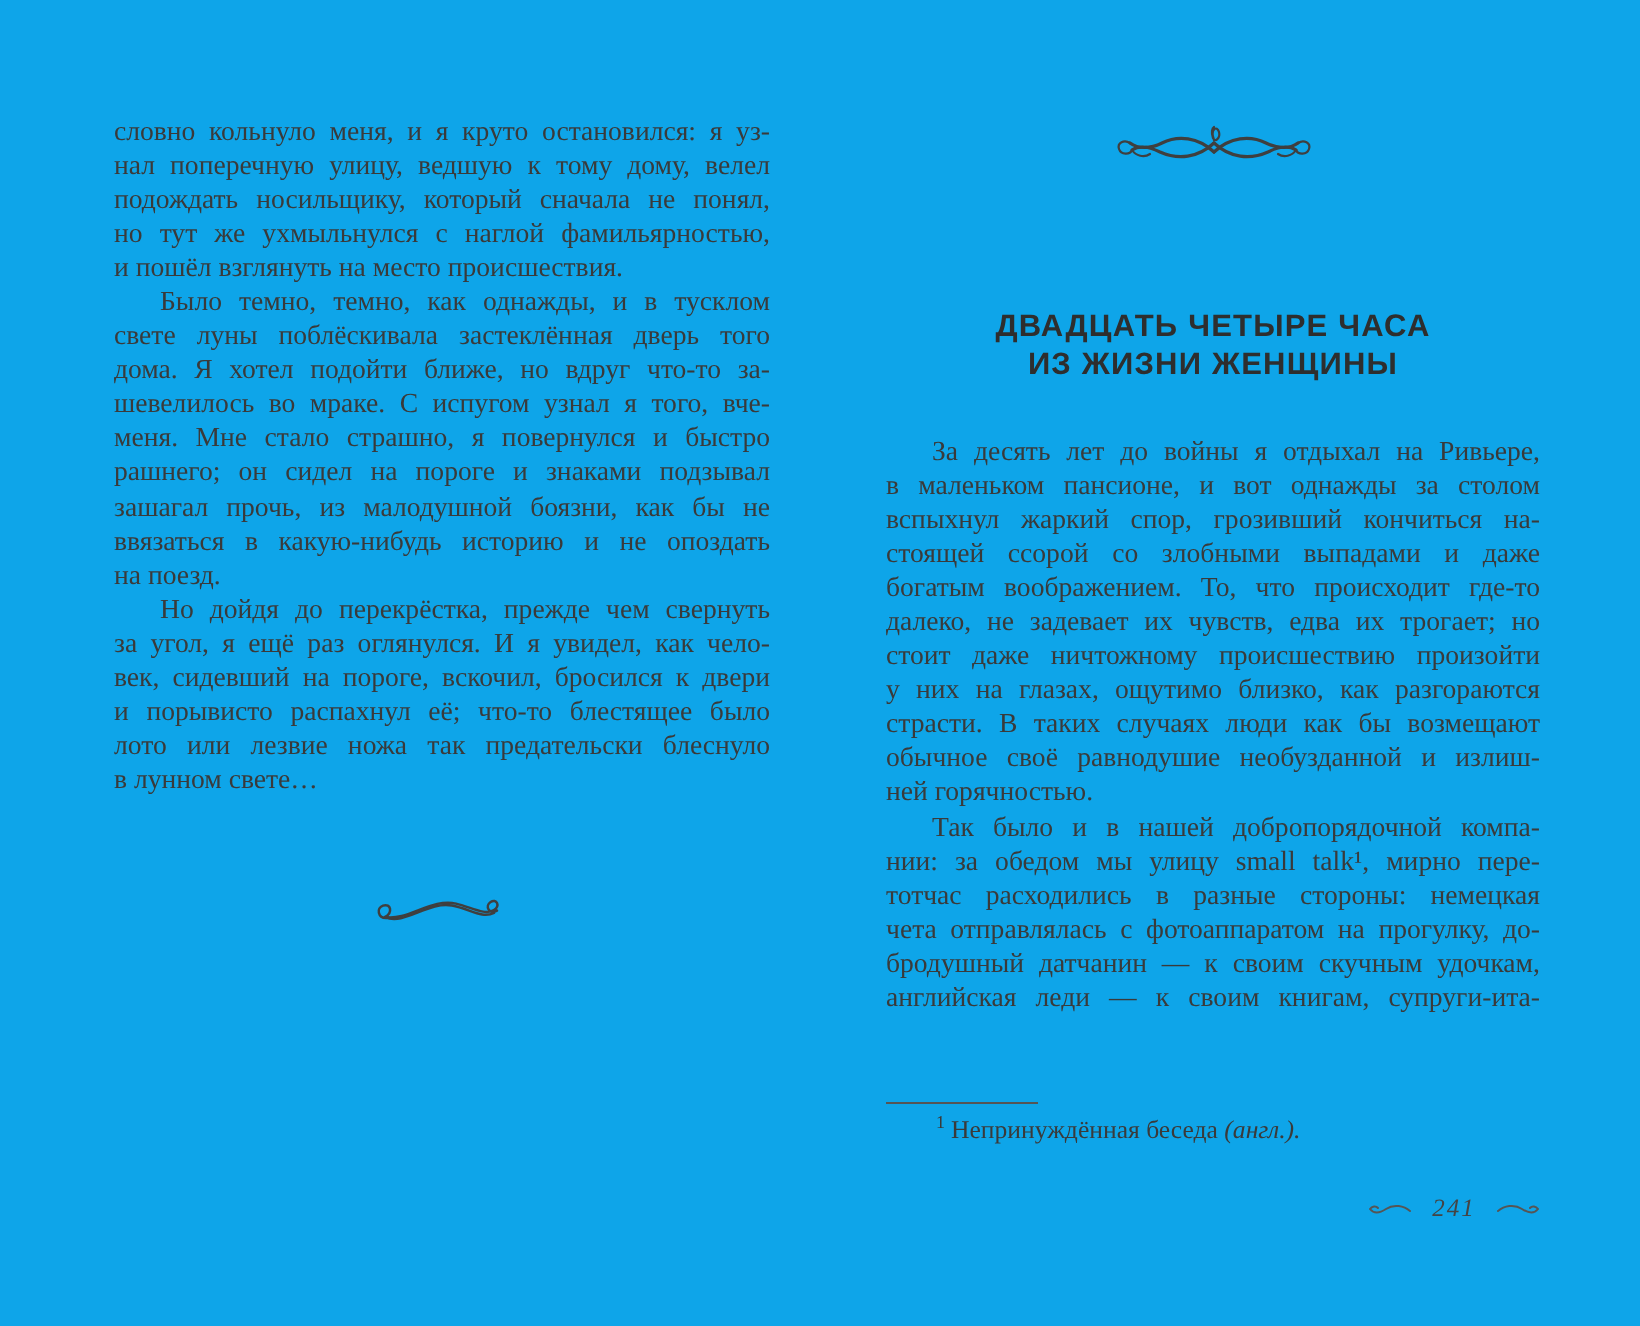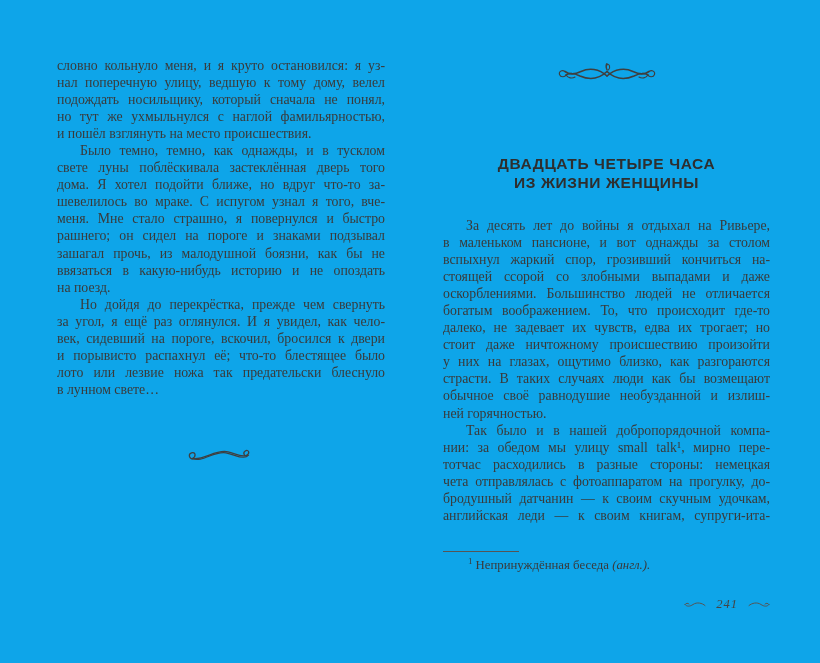--- a/index.html
+++ b/index.html
@@ -93,21 +93,20 @@
       <span>ДВАДЦАТЬ ЧЕТЫРЕ ЧАСА</span>
       <span>ИЗ ЖИЗНИ ЖЕНЩИНЫ</span>
     </h1>
 
     <div class="textcol right-text" id="right-paras">
         <div class="para indent">
           <div class="line j first">За десять лет до войны я отдыхал на Ривьере,</div>
           <div class="line j">в маленьком пансионе, и вот однажды за столом</div>
           <div class="line j">вспыхнул жаркий спор, грозивший кончиться на-</div>
           <div class="line j">стоящей ссорой со злобными выпадами и даже</div>
-          <div class="line j">оскорблениями. Большинство людей не отличается</div>
           <div class="line j">богатым воображением. То, что происходит где-то</div>
           <div class="line j">далеко, не задевает их чувств, едва их трогает; но</div>
           <div class="line j">стоит даже ничтожному происшествию произойти</div>
           <div class="line j">у них на глазах, ощутимо близко, как разгораются</div>
           <div class="line j">страсти. В таких случаях люди как бы возмещают</div>
           <div class="line j">обычное своё равнодушие необузданной и излиш-</div>
           <div class="line">ней горячностью.</div>
         </div>
         <div class="para indent">
           <div class="line j first">Так было и в нашей добропорядочной компа-</div>

